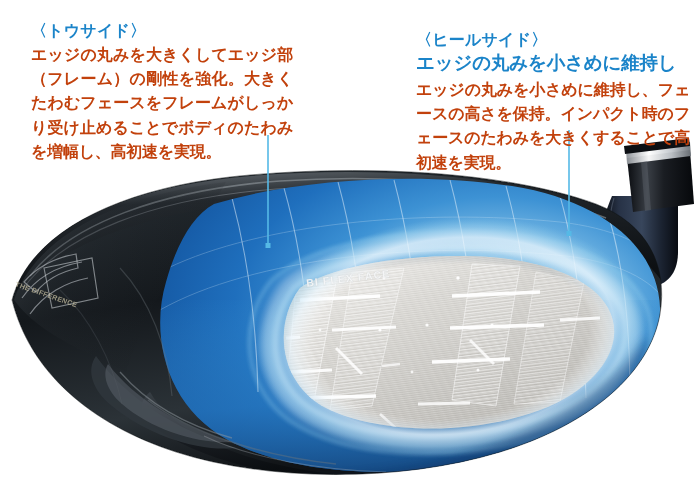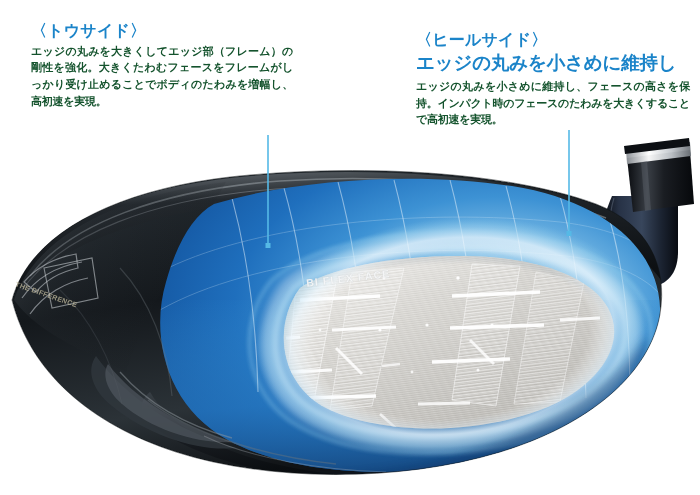--- a/index.html
+++ b/index.html
@@ -57,22 +57,22 @@
   .callout-heading {
     color: #1b84c9;
     font-size: 18.5px;
     font-weight: bold;
     line-height: 1.15;
     letter-spacing: -0.2px;
     margin: 0 0 5px 0;
     white-space: nowrap;
   }
   .callout-body {
-    color: #14532d;
-    font-size: 11px;
+    color: #c2410c;
+    font-size: 16px;
     font-weight: bold;
     line-height: 1.52;
     letter-spacing: -0.25px;
     margin: 0;
     text-align: justify;
     text-justify: inter-character;
   }
   #callout-heel .callout-body { width: 274px; }
   #callout-heel { width: 276px; margin-top: 9px; }
 

